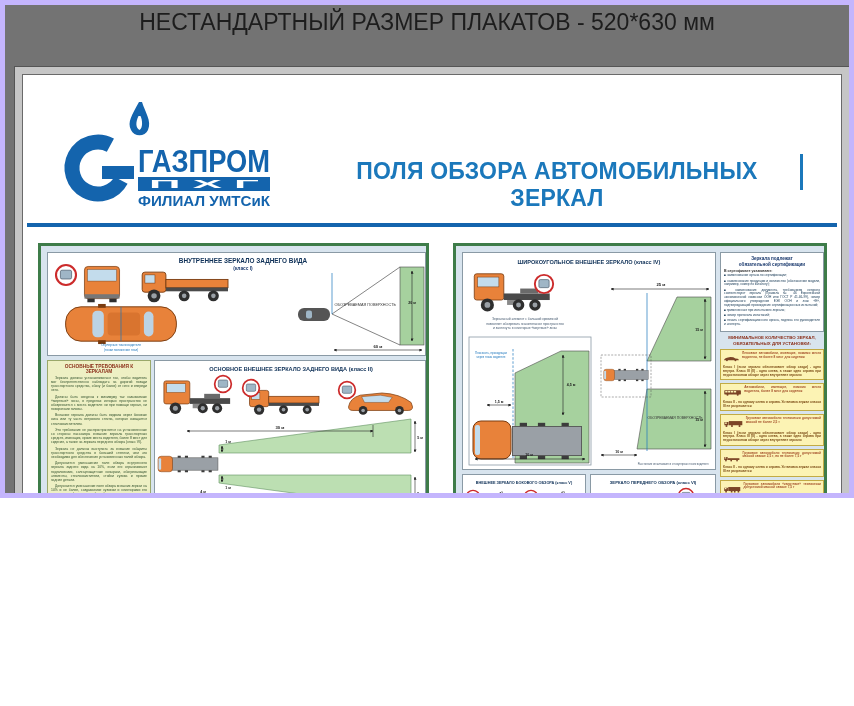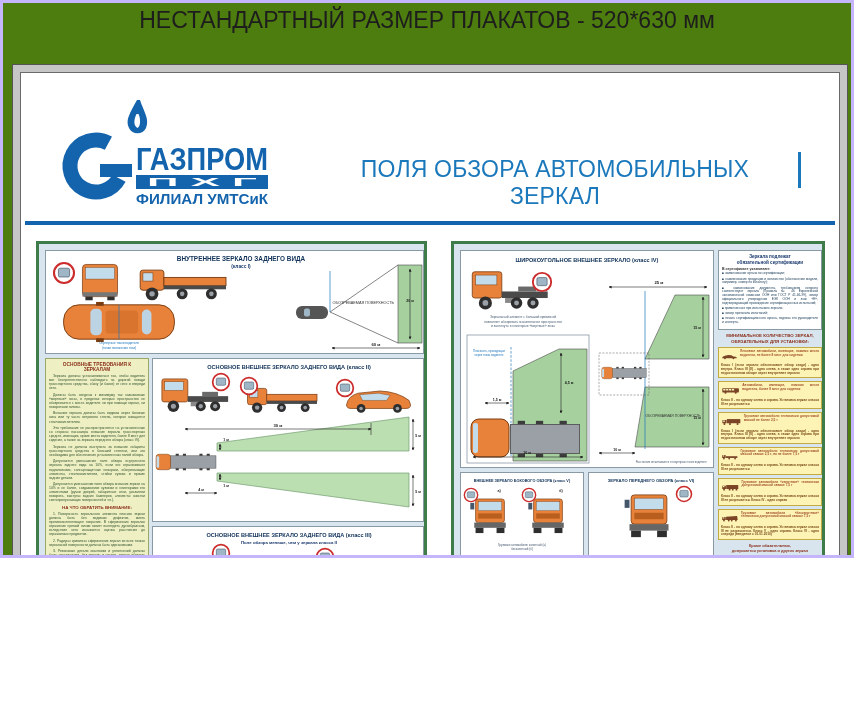--- a/index.html
+++ b/index.html
@@ -1,21 +1,21 @@
 <!DOCTYPE html>
 <html><head>
 <meta charset="utf-8">
 <style>
   html,body{margin:0;padding:0;background:#fff;}
-  .page{position:relative;width:854px;height:558px;background:#4d7c0f;border:3px solid #c4b5fd;box-sizing:border-box;overflow:hidden;font-family:"Liberation Sans",sans-serif;}
+  .page{position:relative;width:854px;height:498px;background:#737373;border:5px solid #c4b5fd;box-sizing:border-box;overflow:hidden;font-family:"Liberation Sans",sans-serif;}
   .pgtitle{position:absolute;top:4px;left:0;width:100%;text-align:center;color:#1d1d1d;font-size:23px;line-height:26px;font-weight:400;}
   .frame{position:absolute;left:10px;top:62px;width:834px;height:636px;box-sizing:border-box;background:#ffffff;border:7px solid #c6c6c6;box-shadow:0 0 0 1px #555,inset 0 0 0 1px #6a6a6a;}
   .inner{position:absolute;left:0;top:0;width:820px;height:622px;border-radius:23px;}
   .blue-rule{position:absolute;left:5px;top:149px;width:810px;height:4px;background:#1464ad;}
-  .poster-title{position:absolute;left:300px;top:84px;width:470px;text-align:center;font-size:23px;font-weight:400;color:#1b78bb;letter-spacing:0.2px;}
+  .poster-title{position:absolute;left:300px;top:84px;width:470px;text-align:center;font-size:23px;font-weight:700;color:#1b78bb;letter-spacing:0.2px;}
   .title-bar{position:absolute;left:778px;top:80px;width:3px;height:36px;background:#1b78bb;}
   .bigpanel{position:absolute;box-sizing:border-box;border:3px solid #3e7c49;background:#d8e4ee;}
   .panelL{left:16px;top:169px;width:391px;height:452px;}
   .panelR{left:431px;top:169px;width:374px;height:452px;}
   .sub{position:absolute;box-sizing:border-box;background:#ffffff;border:1px solid #8a9aa5;overflow:hidden;}
   .req{position:absolute;box-sizing:border-box;background:#eef0c4;border:1px solid #9aa86a;padding:3px 3px;overflow:hidden;}
   .req h4{margin:0 0 2px 0;font-size:4.8px;text-align:center;color:#8b2f1a;}
   .req p{margin:0 0 2.4px 0;font-size:3.4px;line-height:1.2;color:#30502c;text-align:justify;text-indent:4px;}
   .req h5{margin:2px 0 2px 0;font-size:4.4px;text-align:center;color:#8b2f1a;}
   .rcol{position:absolute;left:264px;top:6px;width:104px;height:438px;display:flex;flex-direction:column;gap:3px;overflow:hidden;}

